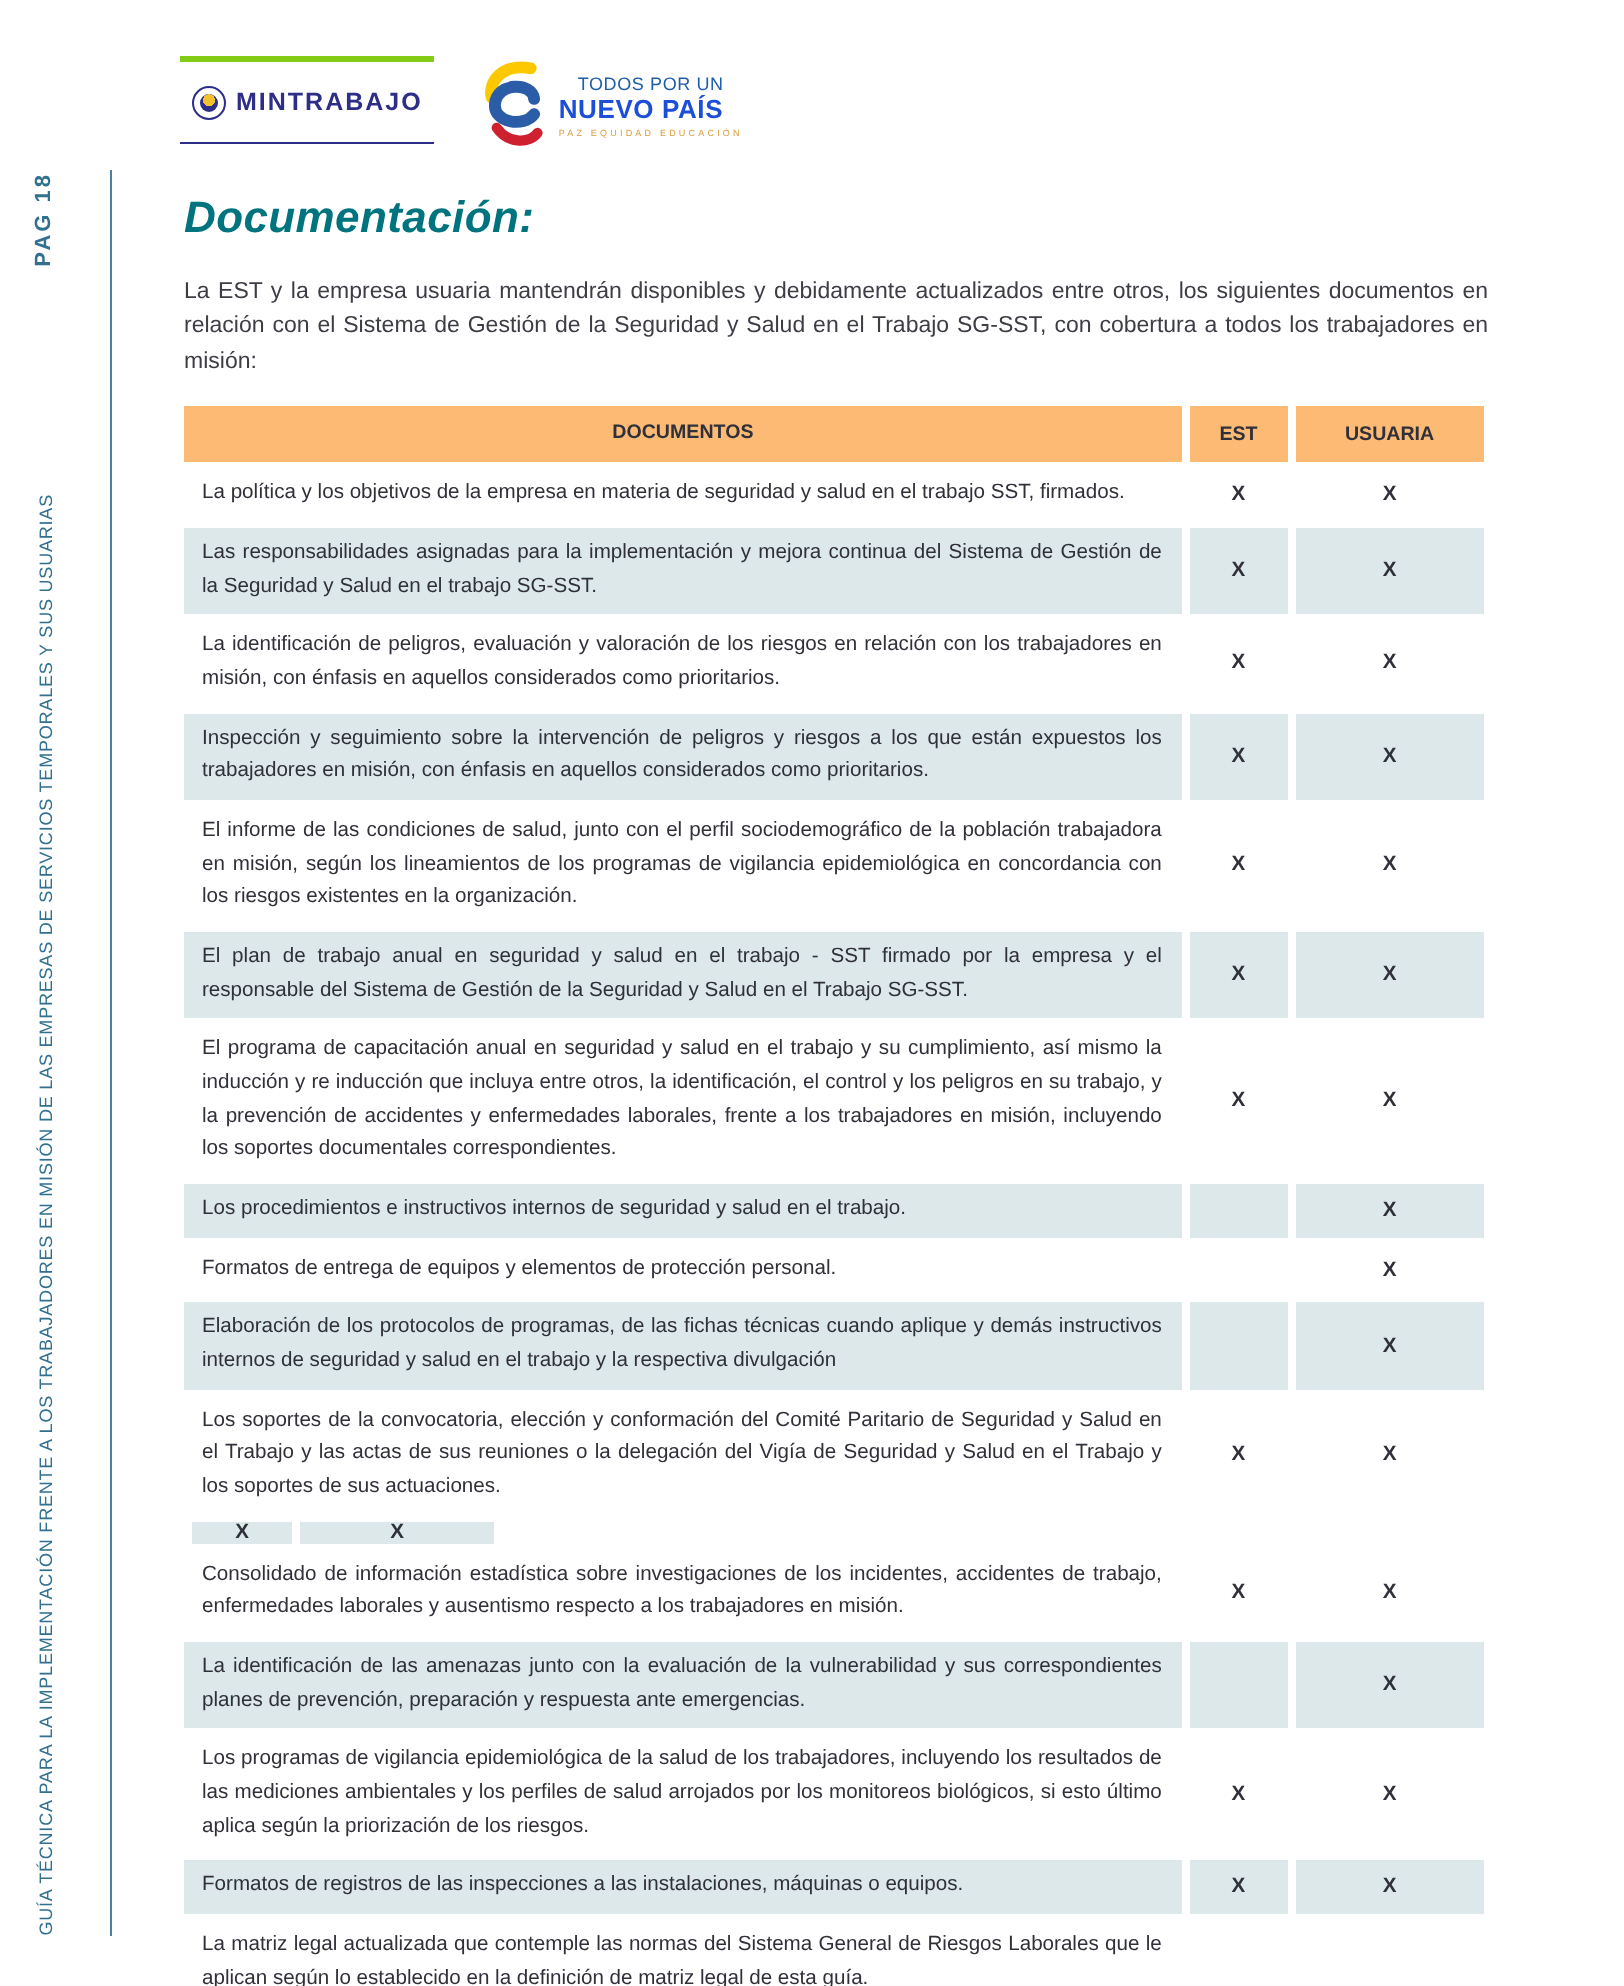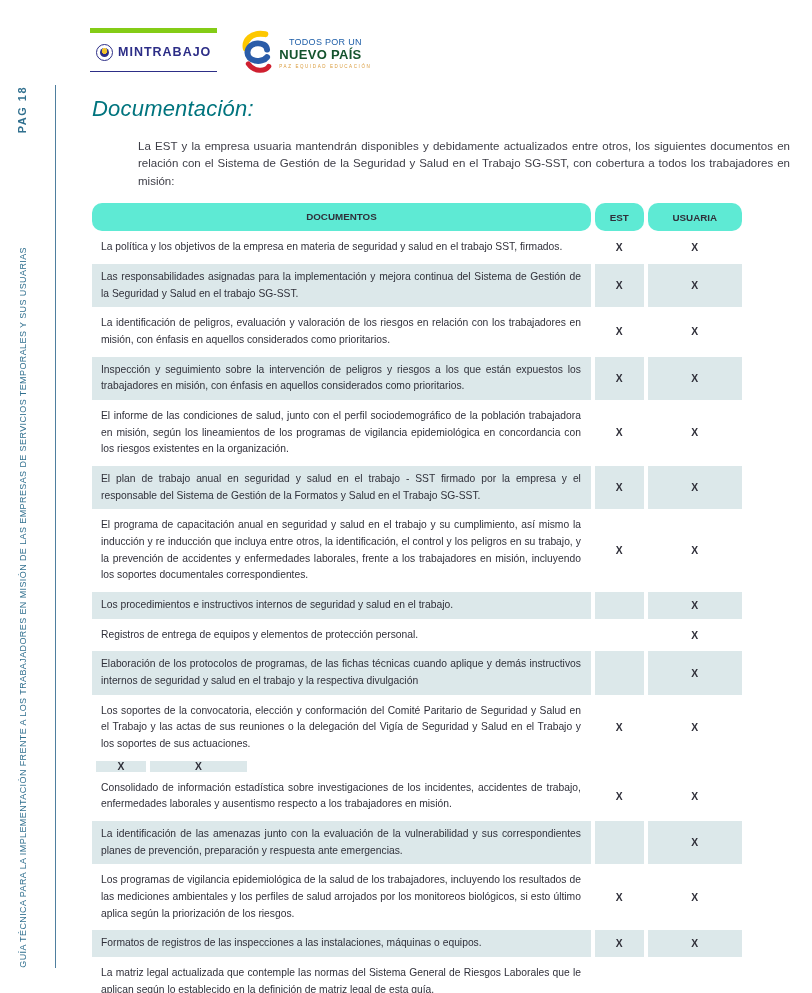--- a/index.html
+++ b/index.html
@@ -27,58 +27,58 @@
   .guide-vert {
     position:absolute; left:18px; bottom:25px;
     writing-mode:vertical-rl; transform:rotate(180deg);
     color:#31708f; font-size:9px; letter-spacing:0.4px;
     white-space:nowrap;
   }
 
   
   .logos { position:absolute; left:90px; top:28px; display:flex; align-items:flex-start; gap:22px; }
   .mintrabajo {
-    border-top:5px solid #84cc16; border-bottom:1px solid #2d2e87;
+    border-top:3px solid #84cc16; border-bottom:1px solid #2d2e87;
     padding:8px 6px; display:flex; align-items:center; gap:5px; height:44px;
   }
   .mt-emblem {
     width:17px; height:17px; border:1.6px solid #2d2e87; border-radius:50%;
     display:flex; align-items:center; justify-content:center; flex:0 0 auto;
   }
   .mt-emblem-inner { width:9px; height:9px; border-radius:50%;
     background:radial-gradient(circle at 50% 35%, #f0c22b 0 40%, #2d2e87 41% 100%); }
   .mt-label { color:#2d2e87; font-size:12.5px; font-weight:bold; letter-spacing:1px; }
 
   .nuevopais { display:flex; align-items:flex-start; gap:6px; padding-top:0; }
   .np-swoosh { width:34px; height:48px; flex:0 0 auto; }
   .np-text { display:flex; flex-direction:column; padding-top:9px; }
   .np-line1 { color:#1e5ea8; font-size:9px; font-weight:normal; letter-spacing:0.3px;text-align:center; }
-  .np-line2 { color:#14532d; font-size:13px; font-weight:bold; letter-spacing:0.3px; }
+  .np-line2 { color:#1d4ed8; font-size:13px; font-weight:bold; letter-spacing:0.3px; }
   .np-tagline { color:#d99b3c; font-size:4.5px; letter-spacing:1.6px; margin-top:2px; }
 
   
   .main { position:absolute; left:92px; top:96px; width:654px; }
   .doc-title {
-    color:#00747e; font-size:22px; font-weight:normal; font-style:italic;
+    color:#00747e; font-size:22px; font-weight:bold; font-style:italic;
     letter-spacing:0.2px; margin-bottom:16px;
   }
   .intro {
     font-size:11.5px; line-height:1.52; color:#3d3d46; text-align:justify;
-    margin-bottom:13px; width:652px;margin-left:46px;
+    margin-bottom:13px; width:652px;
   }
 
   
   .doc-table { width:650px; font-size:10.3px; }
   .trow, .thead { display:flex; margin-bottom:3px; }
   .cell-doc { width:512px; padding:5px 10px 5px 9px; text-align:justify; line-height:1.62; }
   .cell-est { width:50px; margin-left:4px; display:flex; align-items:center; justify-content:center; }
   .cell-us  { width:97px; margin-left:4px; display:flex; align-items:center; justify-content:center; }
   .thead .cell-doc { text-align:center; font-weight:bold; font-size:9.8px; padding:6px 9px; }
   .thead .cell-est, .thead .cell-us { font-weight:bold; font-size:9.8px; padding:6px 0; }
-  .thead > div { background:#5eead4;border-radius:10px; }
+  .thead > div { background:#fdba74; }
   .tbody .trow:nth-child(even) > div { background:#dce8ea; }
   .xmark { font-weight:bold; font-size:10.3px; }
 </style>
 </head>
 <body>
 
 <div class="page">
 
   <div class="sidebar-rule"></div>
   <div class="pag-vert">PAG   18</div>
@@ -160,21 +160,21 @@
     <div class="cell-doc">El informe de las condiciones de salud, junto con el perfil sociodemográfico de la población trabajadora en misión,  según los lineamientos de los programas de vigilancia epidemiológica en concordancia con los riesgos existentes en la organización.</div>
     <div class="cell-est">
               <span class="xmark">X</span>
             </div>
     <div class="cell-us">
               <span class="xmark">X</span>
             </div>
   </div>
 
   <div class="trow">
-    <div class="cell-doc">El plan de trabajo anual en seguridad y salud en el trabajo - SST firmado por la empresa y el responsable del Sistema de Gestión de la Formatos y Salud en el Trabajo SG-SST.</div>
+    <div class="cell-doc">El plan de trabajo anual en seguridad y salud en el trabajo - SST firmado por la empresa y el responsable del Sistema de Gestión de la Seguridad y Salud en el Trabajo SG-SST.</div>
     <div class="cell-est">
               <span class="xmark">X</span>
             </div>
     <div class="cell-us">
               <span class="xmark">X</span>
             </div>
   </div>
 
   <div class="trow">
     <div class="cell-doc">El programa de capacitación anual en seguridad y salud en el trabajo y su cumplimiento, así mismo la inducción y re inducción que incluya entre otros, la identificación, el control y los  peligros  en su trabajo, y la prevención de accidentes y enfermedades laborales, frente a los trabajadores en misión, incluyendo los soportes documentales correspondientes.</div>
@@ -190,21 +190,21 @@
     <div class="cell-doc">Los procedimientos e instructivos internos de seguridad y salud en el trabajo.</div>
     <div class="cell-est">
               <span class="xmark"></span>
             </div>
     <div class="cell-us">
               <span class="xmark">X</span>
             </div>
   </div>
 
   <div class="trow">
-    <div class="cell-doc">Registros de entrega de equipos y elementos de protección personal.</div>
+    <div class="cell-doc">Formatos de entrega de equipos y elementos de protección personal.</div>
     <div class="cell-est">
               <span class="xmark"></span>
             </div>
     <div class="cell-us">
               <span class="xmark">X</span>
             </div>
   </div>
 
   <div class="trow">
     <div class="cell-doc">Elaboración de los protocolos de programas, de las fichas técnicas cuando aplique y demás instructivos internos de seguridad y salud en el trabajo y la respectiva divulgación</div>

